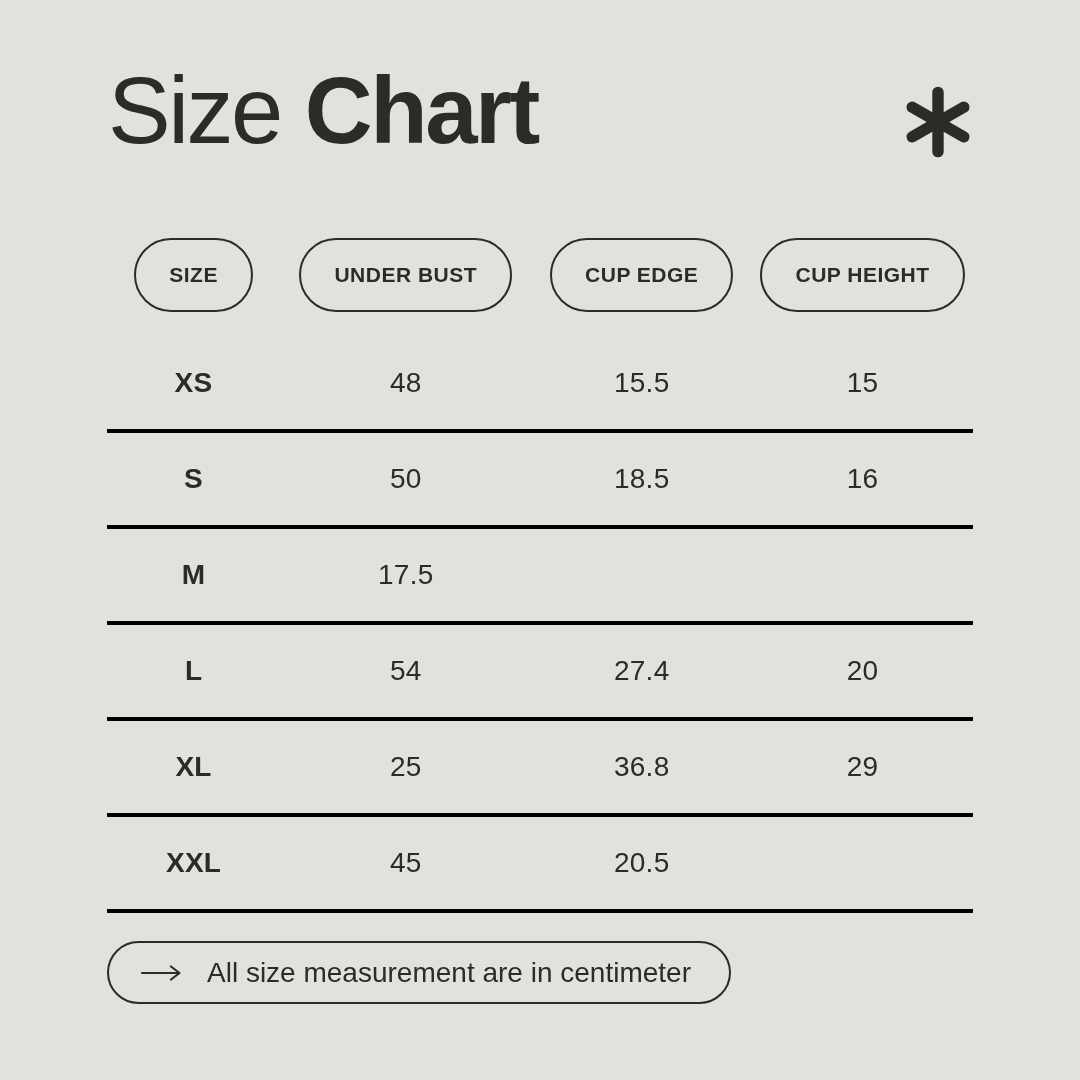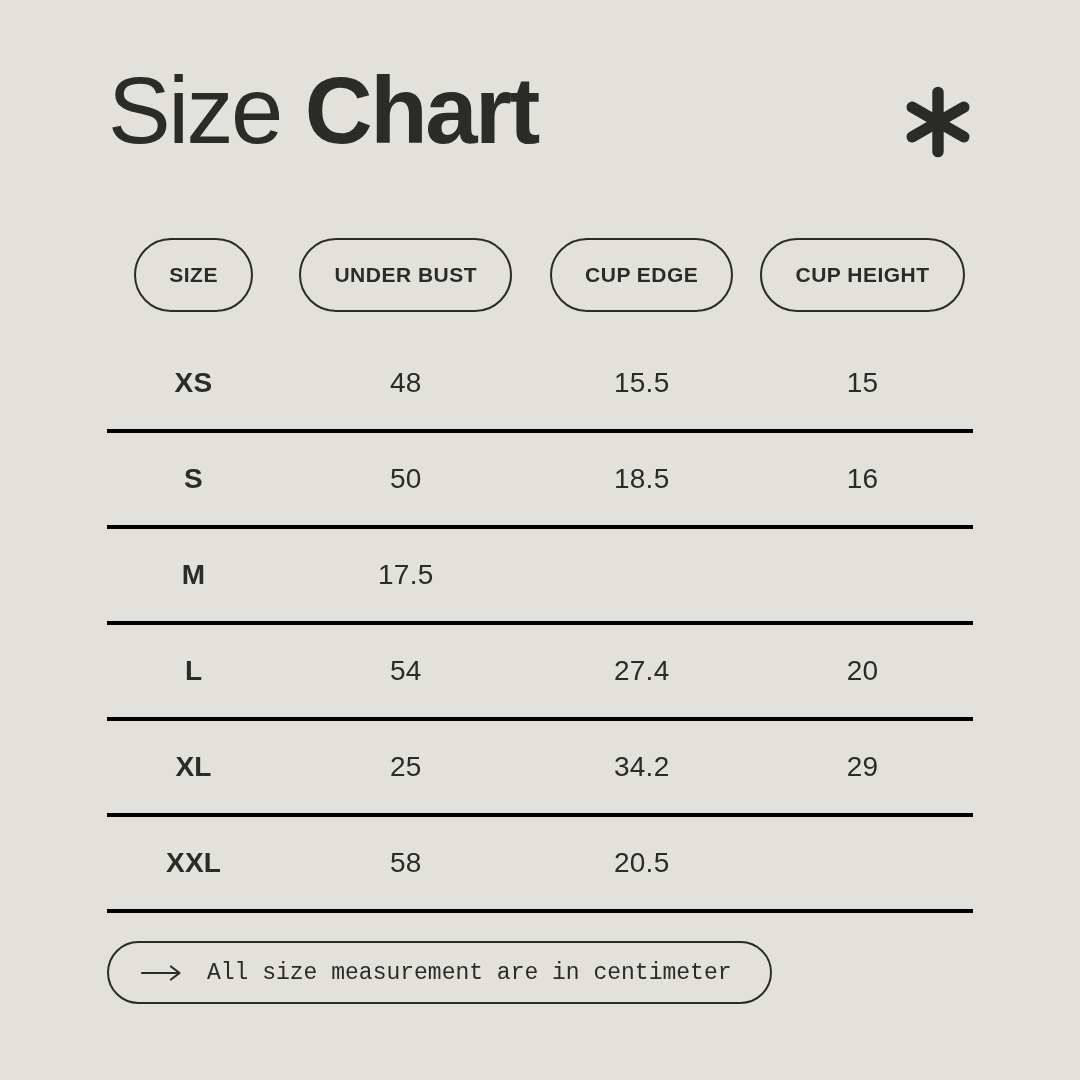--- a/index.html
+++ b/index.html
@@ -87,23 +87,22 @@
     position: absolute;
     left: 107px;
     top: 941px;
     height: 63px;
     border: 2.5px solid #2b2b28;
     border-radius: 33px;
     display: inline-flex;
     align-items: center;
     padding: 0 38px 0 32px;
     gap: 26px;
-    font-size: 23px;
+    font-size: 28px;
     white-space: nowrap;
-    font-family: Liberation Mono, monospace;
   }
 </style>
 </head>
 <body>
 
 <h1 class="title">
   <span>Size</span>
   <span class="bold">Chart</span>
 </h1>
 
@@ -156,27 +155,27 @@
   <div class="row grid">
     <div class="cell size-col">L</div>
     <div class="cell">54</div>
     <div class="cell">27.4</div>
     <div class="cell">20</div>
   </div>
 
   <div class="row grid">
     <div class="cell size-col">XL</div>
     <div class="cell">25</div>
-    <div class="cell">34.2</div>
+    <div class="cell">36.8</div>
     <div class="cell">29</div>
   </div>
 
   <div class="row grid">
     <div class="cell size-col">XXL</div>
-    <div class="cell">58</div>
+    <div class="cell">45</div>
     <div class="cell">20.5</div>
   </div>
 
 </div>
 
 <div class="footer-pill">
   <span style="display:inline-flex;">
     <svg width="40" height="18" viewBox="0 0 40 18" aria-hidden="true">
       <path d="M1 9 H38 M30 2.5 L38.5 9 L30 15.5" stroke="#2b2b28" stroke-width="2.2" fill="none" stroke-linecap="round" stroke-linejoin="round"></path>
     </svg>

